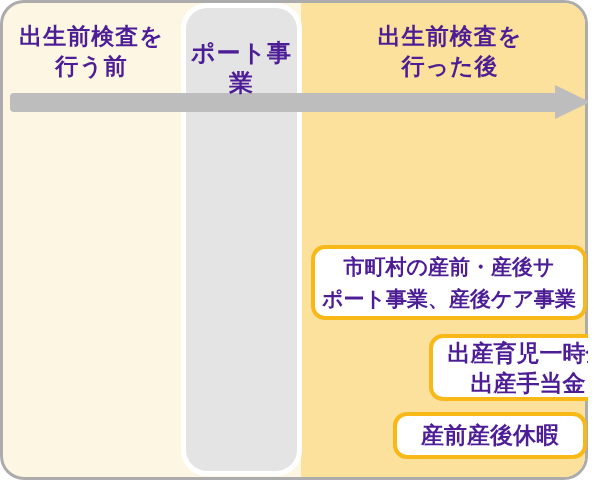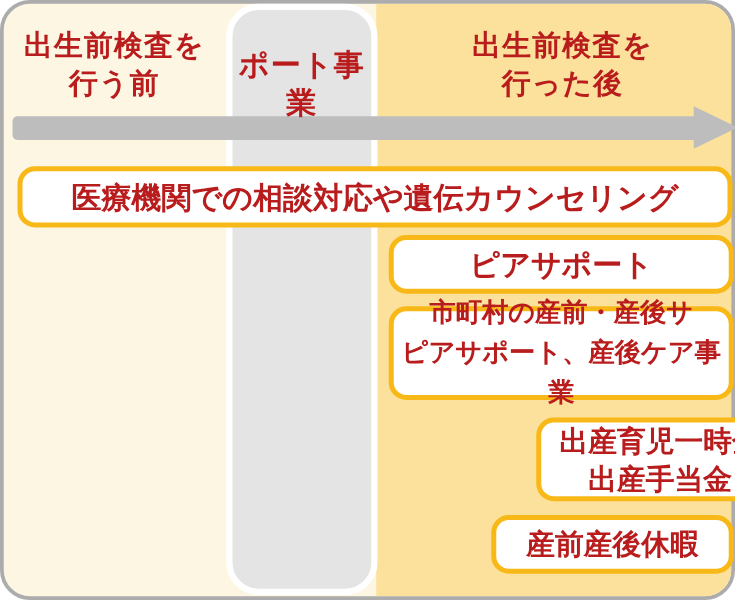--- a/index.html
+++ b/index.html
@@ -1,18 +1,18 @@
 <!DOCTYPE html>
 <html><head>
 <meta charset="utf-8">
 <style>
   html, body { margin:0; padding:0; background:#ffffff; }
   .stage {
     position:relative; width:588px; height:480px; background:#ffffff;
-    font-family:"Liberation Sans", sans-serif; color:#b91c1c;
+    font-family:"Liberation Sans", sans-serif; color:#4c1d95;
     overflow:hidden;
   }
   .surface {
     position:absolute; inset:0; box-sizing:border-box;
     border:3px solid #ACACAC; border-radius:24px;
     background:#FCF6E3; overflow:hidden;
   }
   .after-panel {
     position:absolute; top:0; bottom:0; left:298px; right:0;
     background:#FBE19B;
@@ -65,25 +65,23 @@
   <div class="arrow-head"></div>
 
   <div class="phase-label phase-before">出生前検査を
 行う前</div>
 
   <div class="phase-label phase-during">ポート事業</div>
 
   <div class="phase-label phase-after">出生前検査を
 行った後</div>
 
-  <div class="support-box b1">医療機関での相談対応や遺伝カウンセリング</div>
 
-  <div class="support-box b2">ピアサポート</div>
 
   <div class="support-box b3">市町村の産前・産後サ
-ピアサポート、産後ケア事業</div>
+ポート事業、産後ケア事業</div>
 
   <div class="support-box b4">出産育児一時金
 出産手当金</div>
 
   <div class="support-box b5">産前産後休暇</div>
 
 </div>
 
 </body></html>

